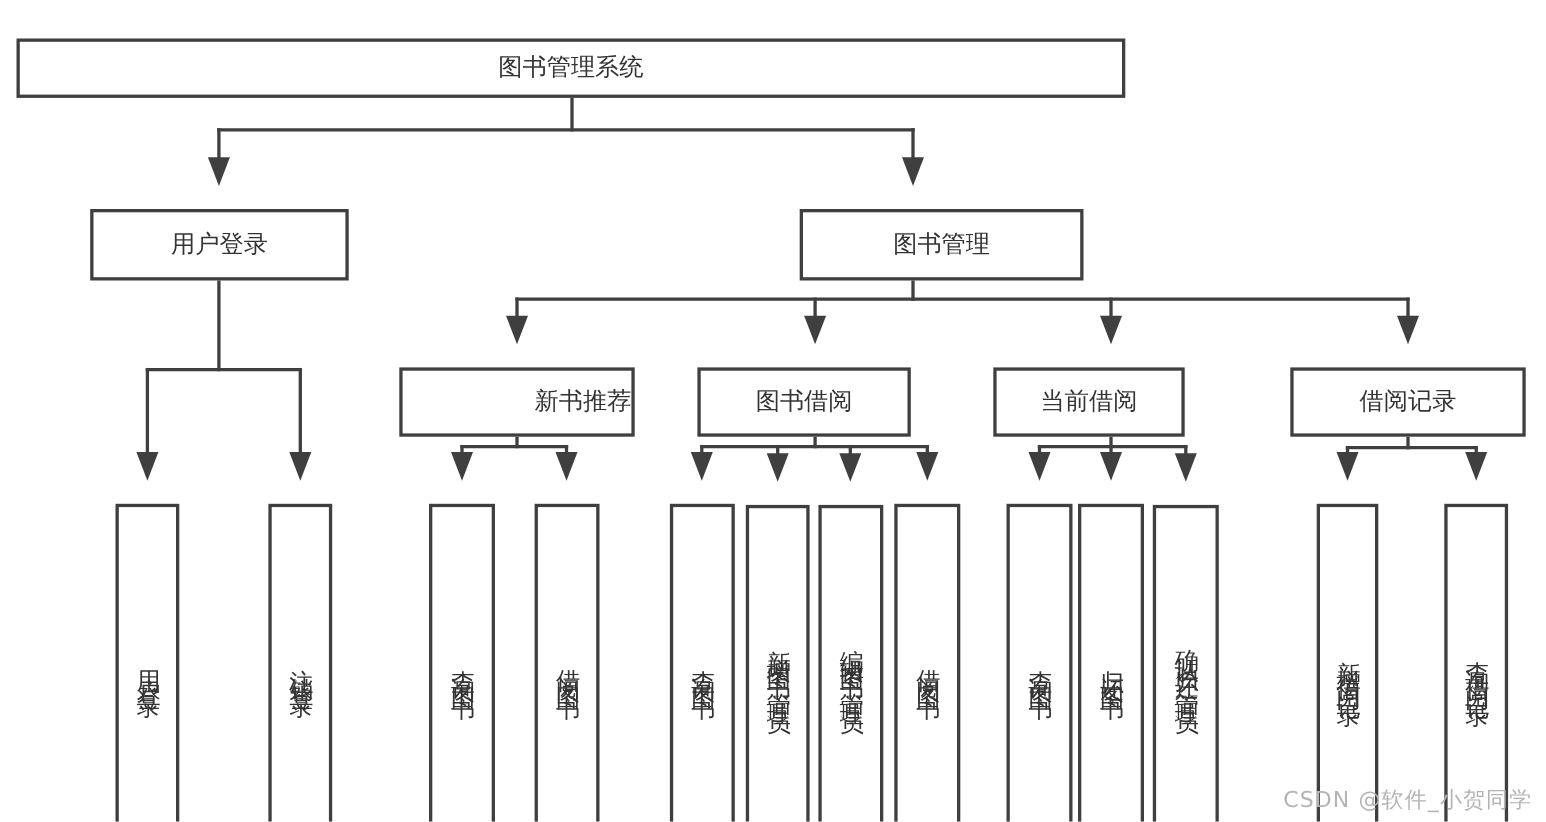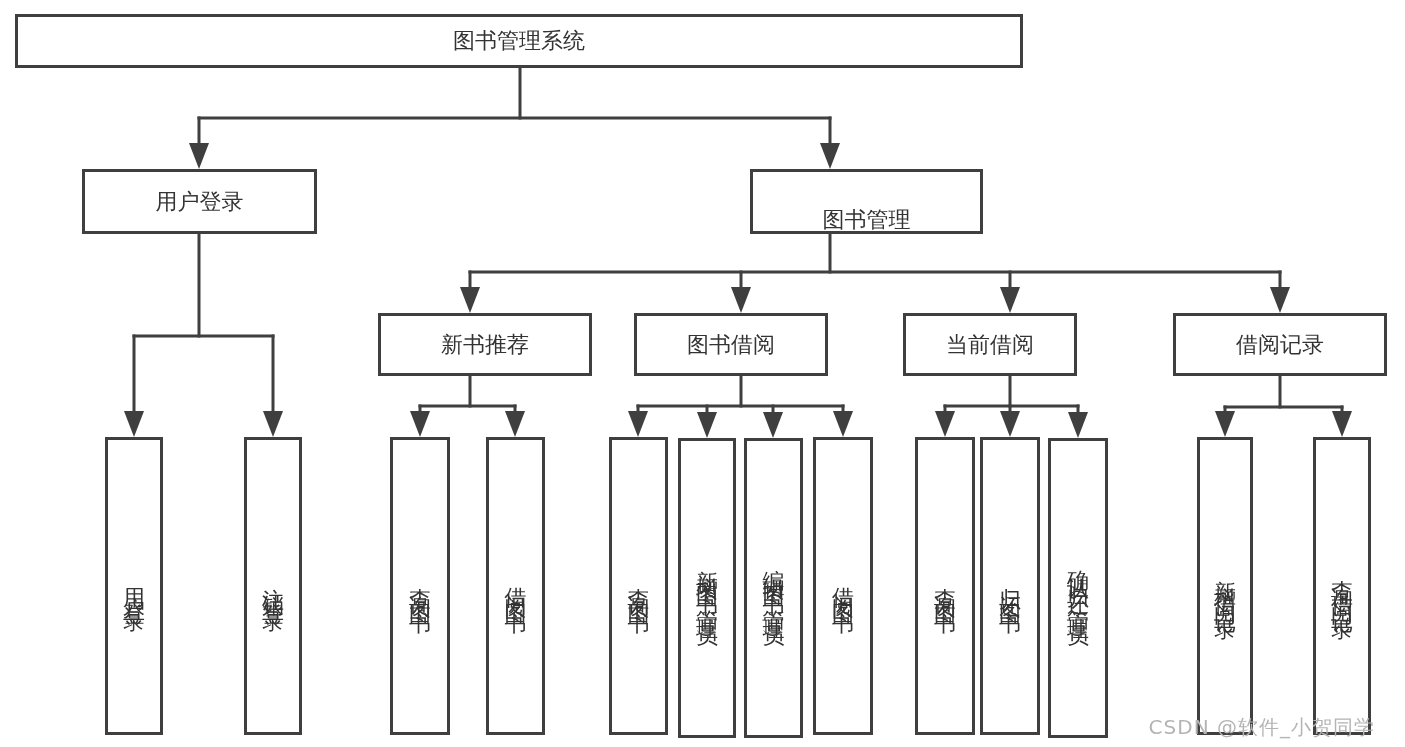--- a/index.html
+++ b/index.html
@@ -21,31 +21,32 @@
     box-sizing: border-box;
     background: var(--boxbg, #ffffff);
     border: 3px solid var(--line, #3f3f3f);
     display: flex;
     align-items: center;
     justify-content: center;
     color: var(--text, #333333);
     font-size: 22px;
     line-height: 1;
     text-align: center;
+    margin-top: 21px;
   }
   .node .label { white-space: nowrap; }
   .node.vertical .label {
     writing-mode: vertical-rl;
     text-orientation: mixed;
     letter-spacing: 8px;
     white-space: normal;
   }
   .watermark {
     position: absolute;
-    right: 30px;
+    right: 12px;
     bottom: 6px;
     font-size: 20px;
     letter-spacing: 1px;
     color: var(--wm, #b4b4b4);
     white-space: nowrap;
   }
 </style>
 </head>
 <body>
 
@@ -104,24 +105,24 @@
       <line x1="1342" y1="407" x2="1342" y2="413" stroke="#3f3f3f" stroke-width="3" stroke-linecap="square"></line>
       <polygon points="1332,411 1352,411 1342,437" fill="#3f3f3f"></polygon>
     </svg>
   <div id="nodes">
       <div class="node" style="left: 15px; top: 14px; width: 1008px; height: 54px;">
         <span class="label">图书管理系统</span>
       </div>
       <div class="node" style="left: 82px; top: 169px; width: 235px; height: 65px;">
         <span class="label">用户登录</span>
       </div>
-      <div class="node" style="left: 750px; top: 169px; width: 233px; height: 65px; align-items: flex-end;">
+      <div class="node" style="left: 727px; top: 169px; width: 258px; height: 65px;">
         <span class="label">图书管理</span>
       </div>
-      <div class="node" style="left: 378px; top: 313px; width: 214px; height: 63px;">
+      <div class="node" style="left: 363px; top: 313px; width: 214px; height: 63px; justify-content: flex-end;">
         <span class="label">新书推荐</span>
       </div>
       <div class="node" style="left: 634px; top: 313px; width: 194px; height: 63px;">
         <span class="label">图书借阅</span>
       </div>
       <div class="node" style="left: 903px; top: 313px; width: 174px; height: 63px;">
         <span class="label">当前借阅</span>
       </div>
       <div class="node" style="left: 1173px; top: 313px; width: 214px; height: 63px;">
         <span class="label">借阅记录</span>

